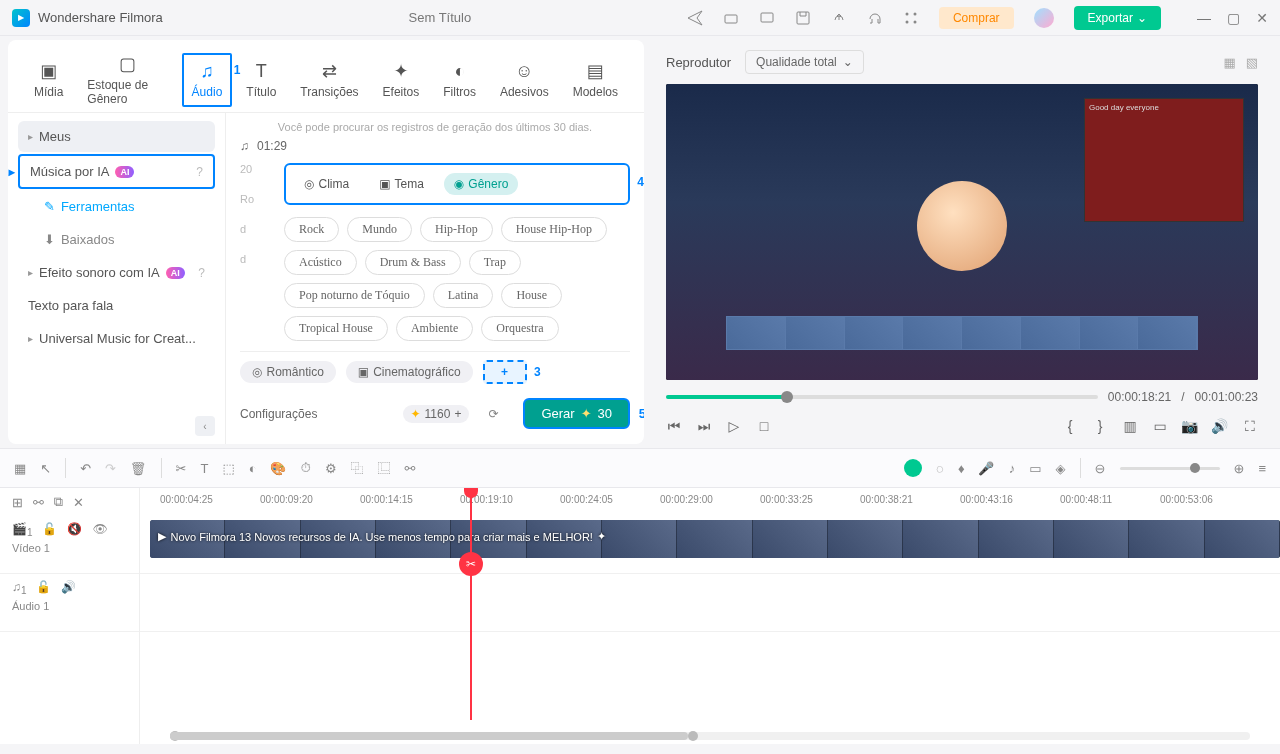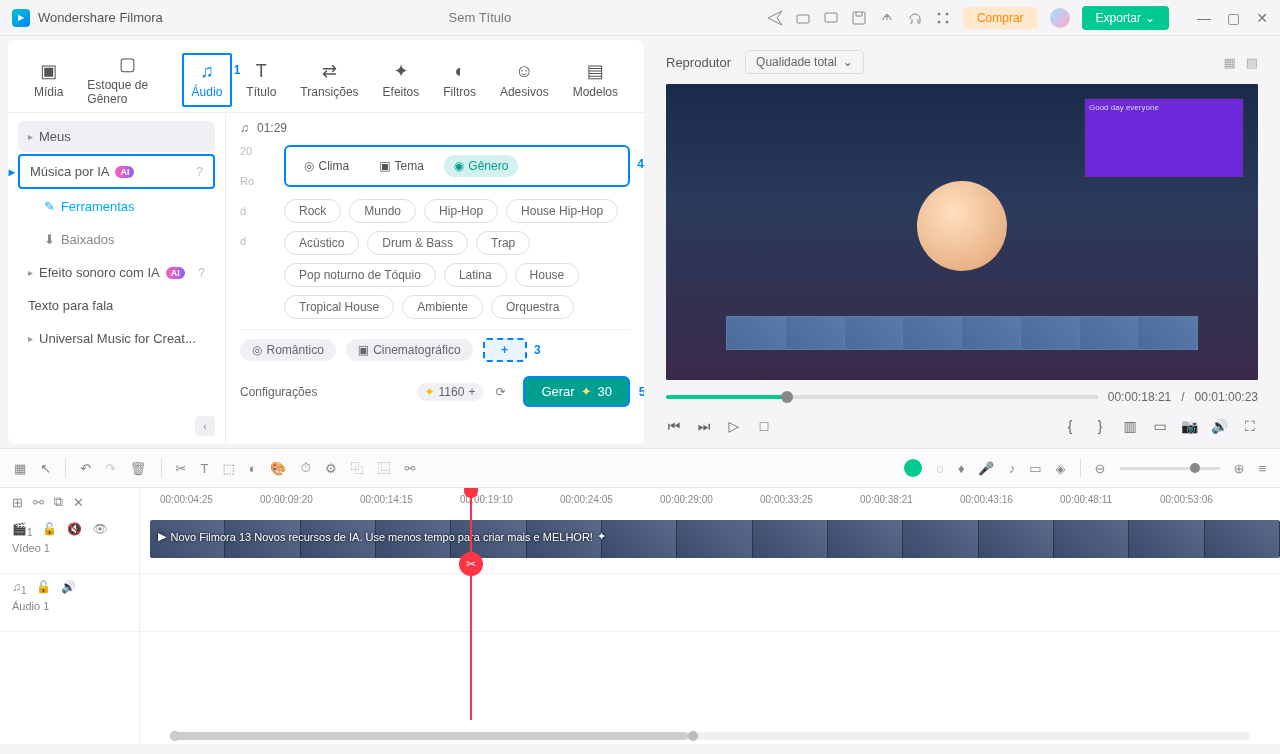--- a/index.html
+++ b/index.html
@@ -6,21 +6,21 @@
 body { width: 1280px; height: 754px; background: #f5f5f7; overflow: hidden; font-size: 13px; color: #333; }
 
 
 .titlebar { height: 36px; display: flex; align-items: center; padding: 0 12px; background: #f5f5f7; border-bottom: 1px solid #e8e8ec; }
 .titlebar .logo { width: 18px; height: 18px; background: linear-gradient(135deg, #00c4cc, #0084ff); border-radius: 4px; margin-right: 8px; display: flex; align-items: center; justify-content: center; }
 .titlebar .logo::before { content: "▶"; color: #fff; font-size: 8px; }
 .titlebar .appname { font-weight: 500; color: #555; margin-right: 30px; font-size: 13px; }
 .titlebar .menu { display: flex; gap: 24px; }
 .titlebar .menu span { color: #555; cursor: pointer; font-size: 13px; }
 .titlebar .doc-title { margin-left: auto; margin-right: auto; color: #777; font-size: 13px; }
-.titlebar .right-icons { display: flex; align-items: center; gap: 12px; }
+.titlebar .right-icons { display: flex; align-items: center; gap: 20px; }
 .titlebar .ticon { width: 16px; height: 16px; color: #888; }
 .titlebar .btn-buy { background: #ffe8cc; color: #ff8800; padding: 4px 14px; border-radius: 4px; font-size: 12px; font-weight: 500; }
 .titlebar .avatar { width: 20px; height: 20px; background: linear-gradient(135deg,#a0e0ff,#ffaad0); border-radius: 50%; }
 .titlebar .btn-export { background: #00c991; color: #fff; padding: 5px 14px; border-radius: 4px; font-size: 12px; display: flex; align-items: center; gap: 4px; }
 .titlebar .win-controls { display: flex; gap: 16px; margin-left: 16px; }
 .titlebar .win-controls span { color: #777; font-size: 14px; }
 
 
 .main { display: flex; height: 408px; }
 .left-pane { width: 636px; display: flex; flex-direction: column; background: #fff; border-radius: 8px; margin: 4px 0 0 8px; }
@@ -50,43 +50,43 @@
 
 
 .content { flex: 1; padding: 8px 14px; overflow: hidden; font-size: 12px; color: #666; }
 .content .hint { color: #aaa; font-size: 11px; margin-bottom: 6px; text-align: center; }
 .content .dur-row { display: flex; align-items: center; gap: 8px; color: #666; margin-bottom: 10px; }
 .cat-box { border: 2px solid #0084ff; border-radius: 6px; padding: 8px; display: flex; gap: 10px; margin-bottom: 12px; position: relative; }
 .cat-box .cat { display: flex; align-items: center; gap: 4px; padding: 4px 10px; border-radius: 14px; color: #555; font-size: 12px; cursor: pointer; }
 .cat-box .cat.active { background: #d4f0f0; color: #00a090; }
 .cat-annot { position: absolute; right: -16px; top: 10px; color: #0084ff; font-weight: 600; }
 .genre-tags { display: flex; flex-wrap: wrap; gap: 8px; margin-bottom: 10px; }
-.genre-tags .tag { border: 1px solid #ddd; border-radius: 14px; padding: 4px 14px; font-size: 12px; color: #666; background: #fff; cursor: pointer; }
+.genre-tags .tag { border: 1px solid #ddd; border-radius: 14px; padding: 4px 14px; font-size: 12px; color: #666; background: #fff; cursor: pointer; font-family: Liberation Serif, serif; }
 .sel-tags { display: flex; align-items: center; gap: 10px; padding: 8px 0; border-top: 1px solid #eee; }
 .sel-tags .stag { display: flex; align-items: center; gap: 4px; background: #f0f0f4; border-radius: 14px; padding: 4px 12px; font-size: 12px; color: #666; }
 .sel-tags .add-btn { border: 2px solid #0084ff; background: #e8f4ff; width: 44px; height: 24px; border-radius: 4px; display: flex; align-items: center; justify-content: center; color: #0084ff; font-weight: 600; border-style: dashed; position: relative; }
 .sel-tags .add-annot { position: absolute; right: -16px; color: #0084ff; font-weight: 600; }
-.config-row { display: flex; align-items: center; gap: 12px; margin-top: 6px; }
+.config-row { display: flex; align-items: center; gap: 19px; margin-top: 6px; }
 .config-row .cfg-label { color: #666; }
 .config-row .credits { margin-left: auto; display: flex; align-items: center; gap: 4px; background: #f0f0f4; padding: 2px 8px; border-radius: 12px; font-size: 12px; }
 .config-row .credits .sun { color: #ffb700; }
 .config-row .gen-btn { background: #00a090; color: #fff; padding: 6px 16px; border-radius: 6px; display: flex; align-items: center; gap: 6px; font-size: 13px; border: 2px solid #0084ff; border-radius: 6px; position: relative; }
 .config-row .gen-btn .sun2 { color: #ffe070; }
 .config-row .gen-annot { position: absolute; right: -18px; color: #0084ff; font-weight: 600; }
 .config-row .refresh { color: #888; width: 16px; }
 
 
 .player-header { display: flex; align-items: center; padding: 10px 14px; gap: 14px; }
 .player-header .ph-title { color: #555; font-size: 13px; }
 .player-header .quality { border: 1px solid #ddd; border-radius: 4px; padding: 4px 10px; font-size: 12px; color: #666; display: flex; align-items: center; gap: 6px; }
 .player-header .view-icons { margin-left: auto; display: flex; gap: 10px; color: #aaa; }
 .preview { flex: 1; background: #000; margin: 0 14px; border-radius: 2px; position: relative; overflow: hidden; }
 .preview-scene { position: absolute; inset: 0; background: linear-gradient(180deg, #1a2a4a 0%, #2a3a5a 40%, #3a2a4a 100%); }
 .preview-scene::before { content: ""; position: absolute; left: 50%; top: 48%; width: 90px; height: 90px; border-radius: 50%; background: radial-gradient(circle at 40% 35%, #ffe0c0, #e0a070); transform: translate(-50%,-50%); }
-.preview-overlay { position: absolute; right: 14px; top: 14px; width: 160px; height: 80px; background: #6d28d9; border: 1px solid #333; }
+.preview-overlay { position: absolute; right: 14px; top: 14px; width: 160px; height: 124px; background: #7f1d1d; border: 1px solid #333; }
 .preview-overlay .ov-text { color: #ddd; font-size: 8px; padding: 4px; }
 .preview-strip { position: absolute; left: 60px; right: 60px; bottom: 30px; height: 34px; background: #3a5a8a; border: 1px solid #5a7aaa; display: flex; }
 .preview-strip .thumb { flex: 1; border-right: 1px solid #5a7aaa; background: linear-gradient(45deg,#4a6a9a,#5a7aaa); }
 .scrub { display: flex; align-items: center; padding: 10px 14px; gap: 10px; font-size: 12px; color: #666; }
 .scrub .track { flex: 1; height: 4px; background: #ddd; border-radius: 2px; position: relative; }
 .scrub .track .fill { position: absolute; left: 0; top: 0; bottom: 0; width: 28%; background: #00c991; border-radius: 2px; }
 .scrub .track .knob { position: absolute; left: 28%; top: 50%; width: 12px; height: 12px; background: #888; border-radius: 50%; transform: translate(-50%,-50%); }
 .controls { display: flex; align-items: center; padding: 4px 14px 10px 14px; gap: 14px; color: #666; }
 .controls .spacer { flex: 1; }
 .controls .cicon { width: 16px; height: 16px; display: flex; align-items: center; justify-content: center; font-size: 14px; }
@@ -240,20 +240,21 @@
         <div class="side-item">
             <span>Texto para fala</span>
           </div>
         <div class="side-item">
             <span class="chev">▸</span>
             <span>Universal Music for Creat...</span>
           </div>
         <div class="collapse-btn">‹</div>
       </div>
       <div class="content">
+        <div class="hint">Você pode procurar os registros de geração dos últimos 30 dias.</div>
         <div class="dur-row">
           <span>♫</span>
           <span>01:29</span>
         </div>
         <div style="display:flex; gap:24px">
           <div style="width:20px; color:#bbb; font-size:11px; display:flex; flex-direction:column; gap:18px;">
             <span>20</span>
               <span>Ro</span>
               <span>d</span>
               <span>d</span>

